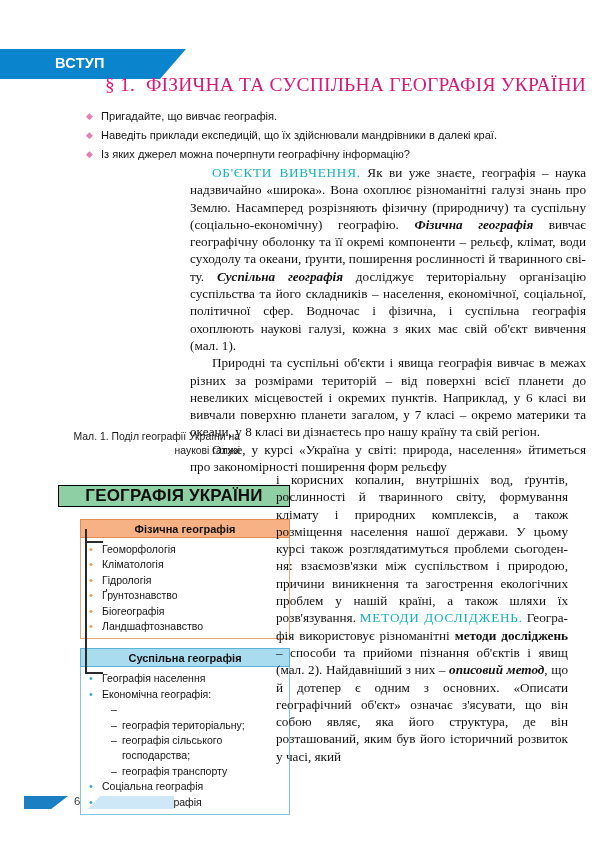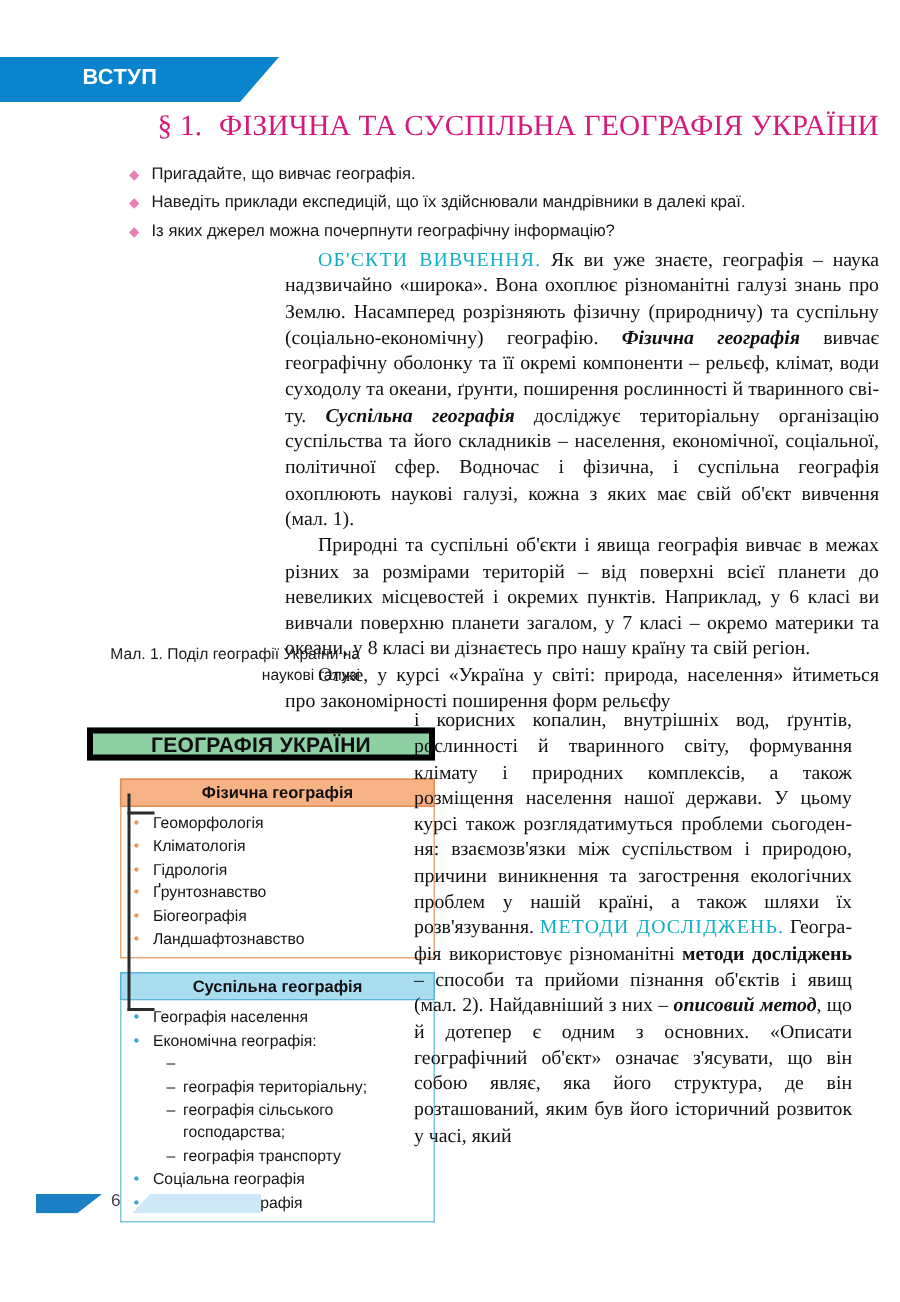--- a/index.html
+++ b/index.html
@@ -12,21 +12,21 @@
     height: 868px;
     position: relative;
     font-family: "Liberation Serif", "DejaVu Serif", serif;
     overflow: hidden;
   }
 
   
   .header-bar {
     position: absolute;
     left: 0;
-    top: 38px;
+    top: 49px;
     width: 596px;
     height: 30px;
   }
   .header-bar-dark {
     position: absolute;
     left: 0;
     top: 0;
     width: 160px;
     height: 30px;
     background: #0a84cc;
@@ -153,27 +153,27 @@
     position: absolute;
     left: 58px;
     top: 485px;
     width: 232px;
   }
   .dg-title {
     box-sizing: border-box;
     width: 232px;
     height: 22px;
     background: #8ecfa4;
-    border: 4px solid #000000;
+    border: 1px solid #000000;
     display: flex;
     align-items: center;
     justify-content: center;
     font-family: "Liberation Sans", sans-serif;
     font-weight: bold;
-    font-size: 14px;
+    font-size: 17px;
     color: #101010;
     letter-spacing: 0.2px;
   }
   .dg-branch {
     position: relative;
     margin-left: 22px;
     width: 210px;
   }
   .dg-head {
     box-sizing: border-box;

